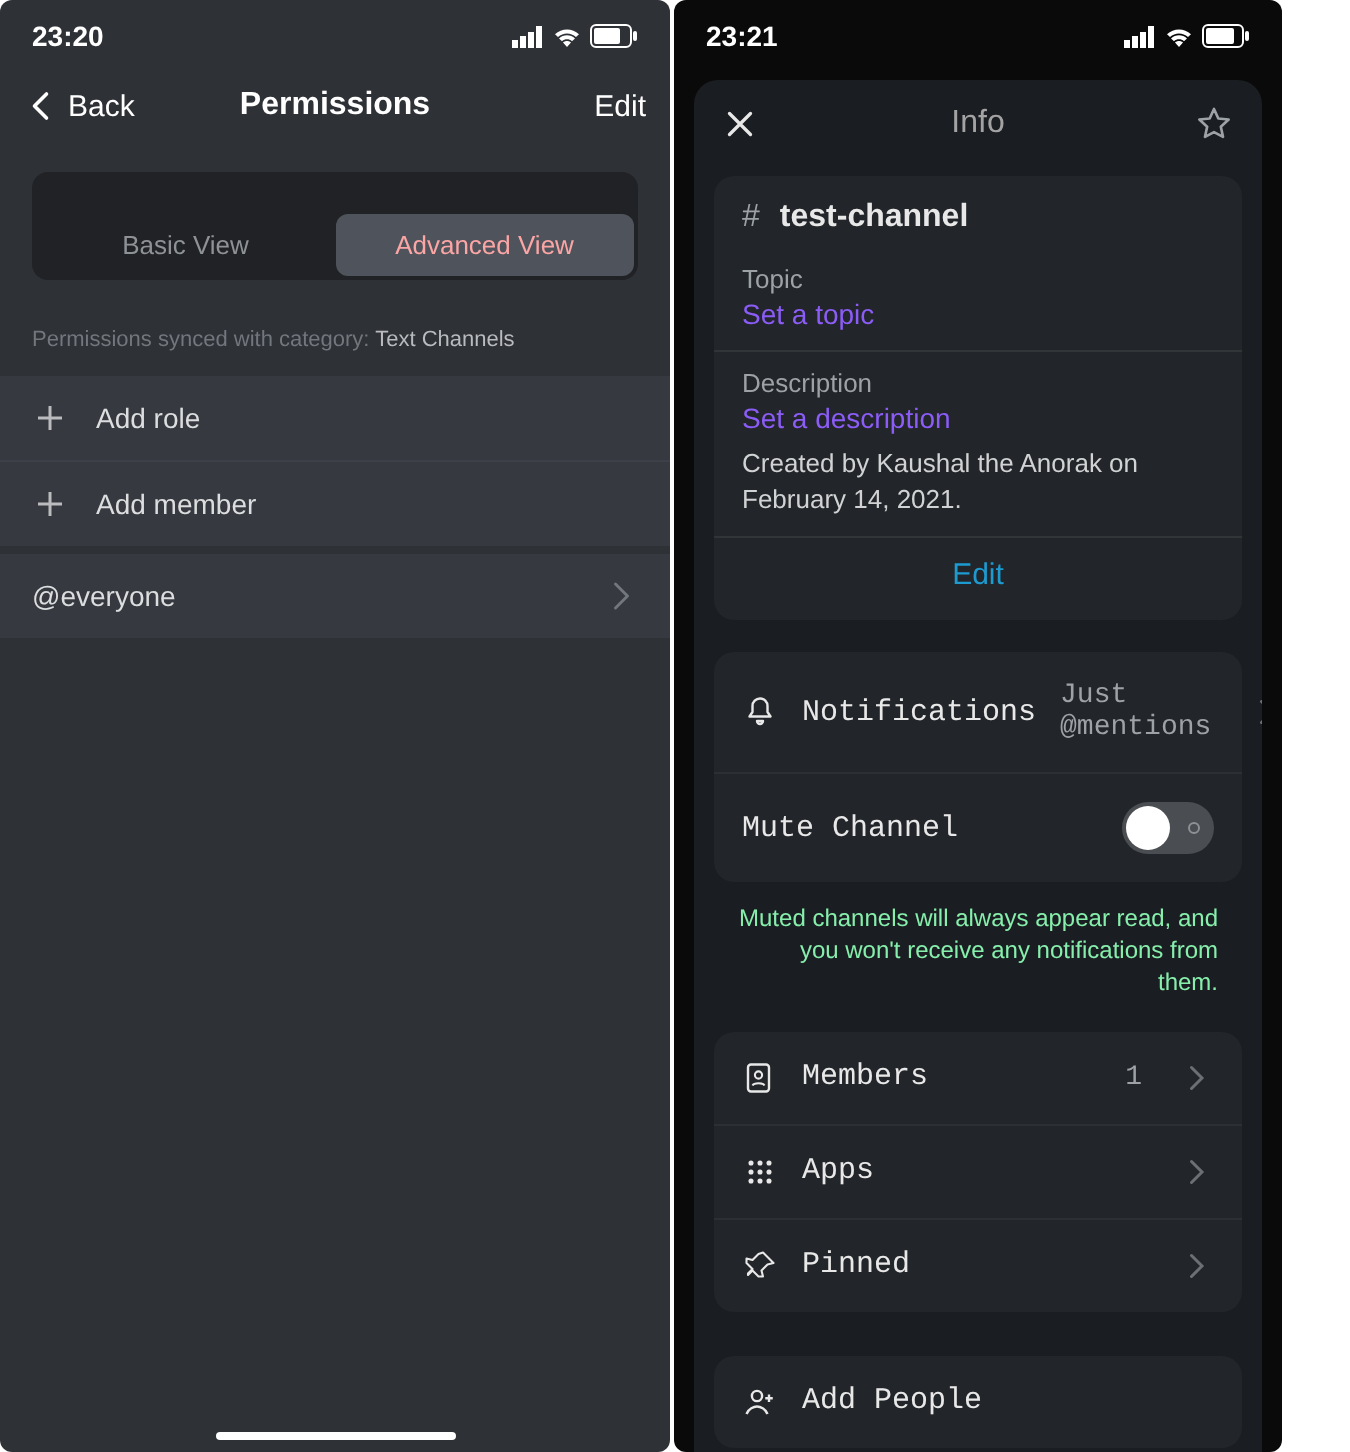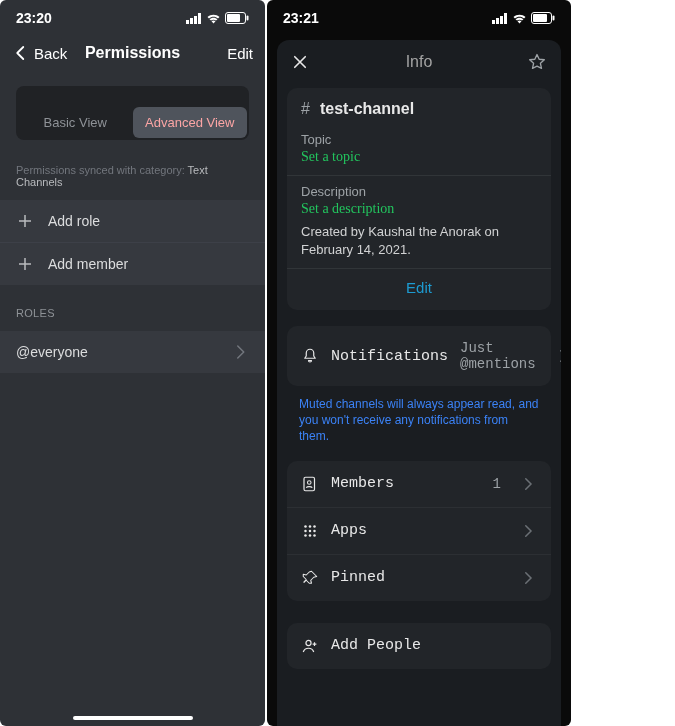--- a/index.html
+++ b/index.html
@@ -14,21 +14,21 @@
     }
     .phone {
       height: 726px;
       background: #2e3136;
       position: relative;
       border-radius: 6px;
       overflow: hidden;
       display: flex;
       flex-direction: column;
     }
-    .phone-left { width: 265px; }
+    .phone-left { width: 335px; }
     .phone-right { width: 304px; background: #0a0a0a; }
     .status-bar {
       height: 36px;
       display: flex;
       align-items: center;
       justify-content: space-between;
       padding: 0 16px;
       color: #fff;
       font-weight: 600;
       font-size: 14px;
@@ -131,21 +131,21 @@
 
     .r-card {
       background: #222529;
       margin: 6px 10px 0;
       border-radius: 10px;
       padding: 12px 14px;
     }
     .r-chanrow { display:flex; align-items:center; gap:10px; color:#e8e8e8; font-weight:700; font-size:16px; margin-bottom:14px;}
     .r-hash { color:#9da2a6; font-weight:400;}
     .r-label { font-size: 13px; color: #9da2a6; margin-top: 8px; }
-    .r-link { font-size: 14px; color: #22c55e; margin-top: 2px; font-family: Liberation Serif, serif; }
+    .r-link { font-size: 14px; color: #8b5cf6; margin-top: 2px; }
     .r-body { font-size: 13px; color: #d1d2d3; margin-top: 6px; line-height:1.35;}
     .r-divider { height:1px; background:#313538; margin:10px -14px 0; }
     .r-edit { text-align:center; color:#1d9bd1; font-size:15px; padding:10px 0 2px;}
 
     .r-list {
       background: #222529;
       margin: 16px 10px 0;
       border-radius: 10px;
       font-family: Liberation Mono, monospace;
     }
@@ -154,21 +154,21 @@
       align-items: center;
       padding: 14px 14px;
       color: #e8e8e8;
       font-size: 15px;
       gap: 12px;
       border-bottom: 1px solid #2c2f33;
     }
     .r-row:last-child { border-bottom: none; }
     .r-row .muted { margin-left:auto; color:#9da2a6; font-size:14px;}
     .r-row .chev { color:#6b7075; margin-left:6px;}
-    .r-hint { font-size:12px; color:#3b82f6; padding:10px 22px 0; line-height:1.35;}
+    .r-hint { font-size:12px; color:#86efac; padding:10px 22px 0; line-height:1.35;text-align:right;}
 
     .toggle {
       margin-left:auto;
       width: 46px; height: 26px; border-radius: 13px;
       background: #4a4d51; position: relative;
     }
     .toggle-knob {
       position:absolute; left:2px; top:2px; width:22px; height:22px;
       background:#fff; border-radius:50%;
     }
@@ -228,21 +228,20 @@
       <span>Add role</span>
     </div>
     <div class="row">
       <svg class="ic" viewBox="0 0 24 24">
           <path d="M12 4v16M4 12h16" stroke="#b9bbbe" stroke-width="2"></path>
         </svg>
       <span>Add member</span>
     </div>
   </div>
 
-  <div class="section-label">ROLES</div>
 
   <div class="list-block">
     <div class="row">
       <span>@everyone</span>
       <svg class="ic row-chev" viewBox="0 0 24 24">
           <path d="M9 4l8 8-8 8" stroke="#72767d" stroke-width="2" fill="none" stroke-linecap="round" stroke-linejoin="round"></path>
         </svg>
     </div>
   </div>
 
@@ -300,20 +299,27 @@
       <div class="r-row">
         <svg class="ic" viewBox="0 0 24 24">
             <path d="M12 3a5 5 0 0 1 5 5v4l2 3H5l2-3V8a5 5 0 0 1 5-5zm-2 15h4a2 2 0 0 1-4 0z" stroke="#e8e8e8" stroke-width="1.6" fill="none" stroke-linejoin="round"></path>
           </svg>
         <span>Notifications</span>
         <span class="muted">Just @mentions</span>
         <svg class="ic chev" viewBox="0 0 24 24">
             <path d="M9 5l7 7-7 7" stroke="#6b7075" stroke-width="2" fill="none" stroke-linecap="round"></path>
           </svg>
       </div>
+      <div class="r-row">
+        <span>Mute Channel</span>
+        <div class="toggle">
+          <div class="toggle-knob"></div>
+          <div class="toggle-dot"></div>
+        </div>
+      </div>
     </div>
     <div class="r-hint">Muted channels will always appear read, and you won't receive any notifications from them.</div>
 
     <div class="r-list">
       <div class="r-row">
         <svg class="ic" viewBox="0 0 24 24">
             <rect x="4" y="3" width="14" height="18" rx="2" stroke="#e8e8e8" stroke-width="1.6" fill="none"></rect>
             <circle cx="11" cy="10" r="2.4" stroke="#e8e8e8" stroke-width="1.4" fill="none"></circle>
             <path d="M7 17c1-2 7-2 8 0" stroke="#e8e8e8" stroke-width="1.4" fill="none"></path>
           </svg>

